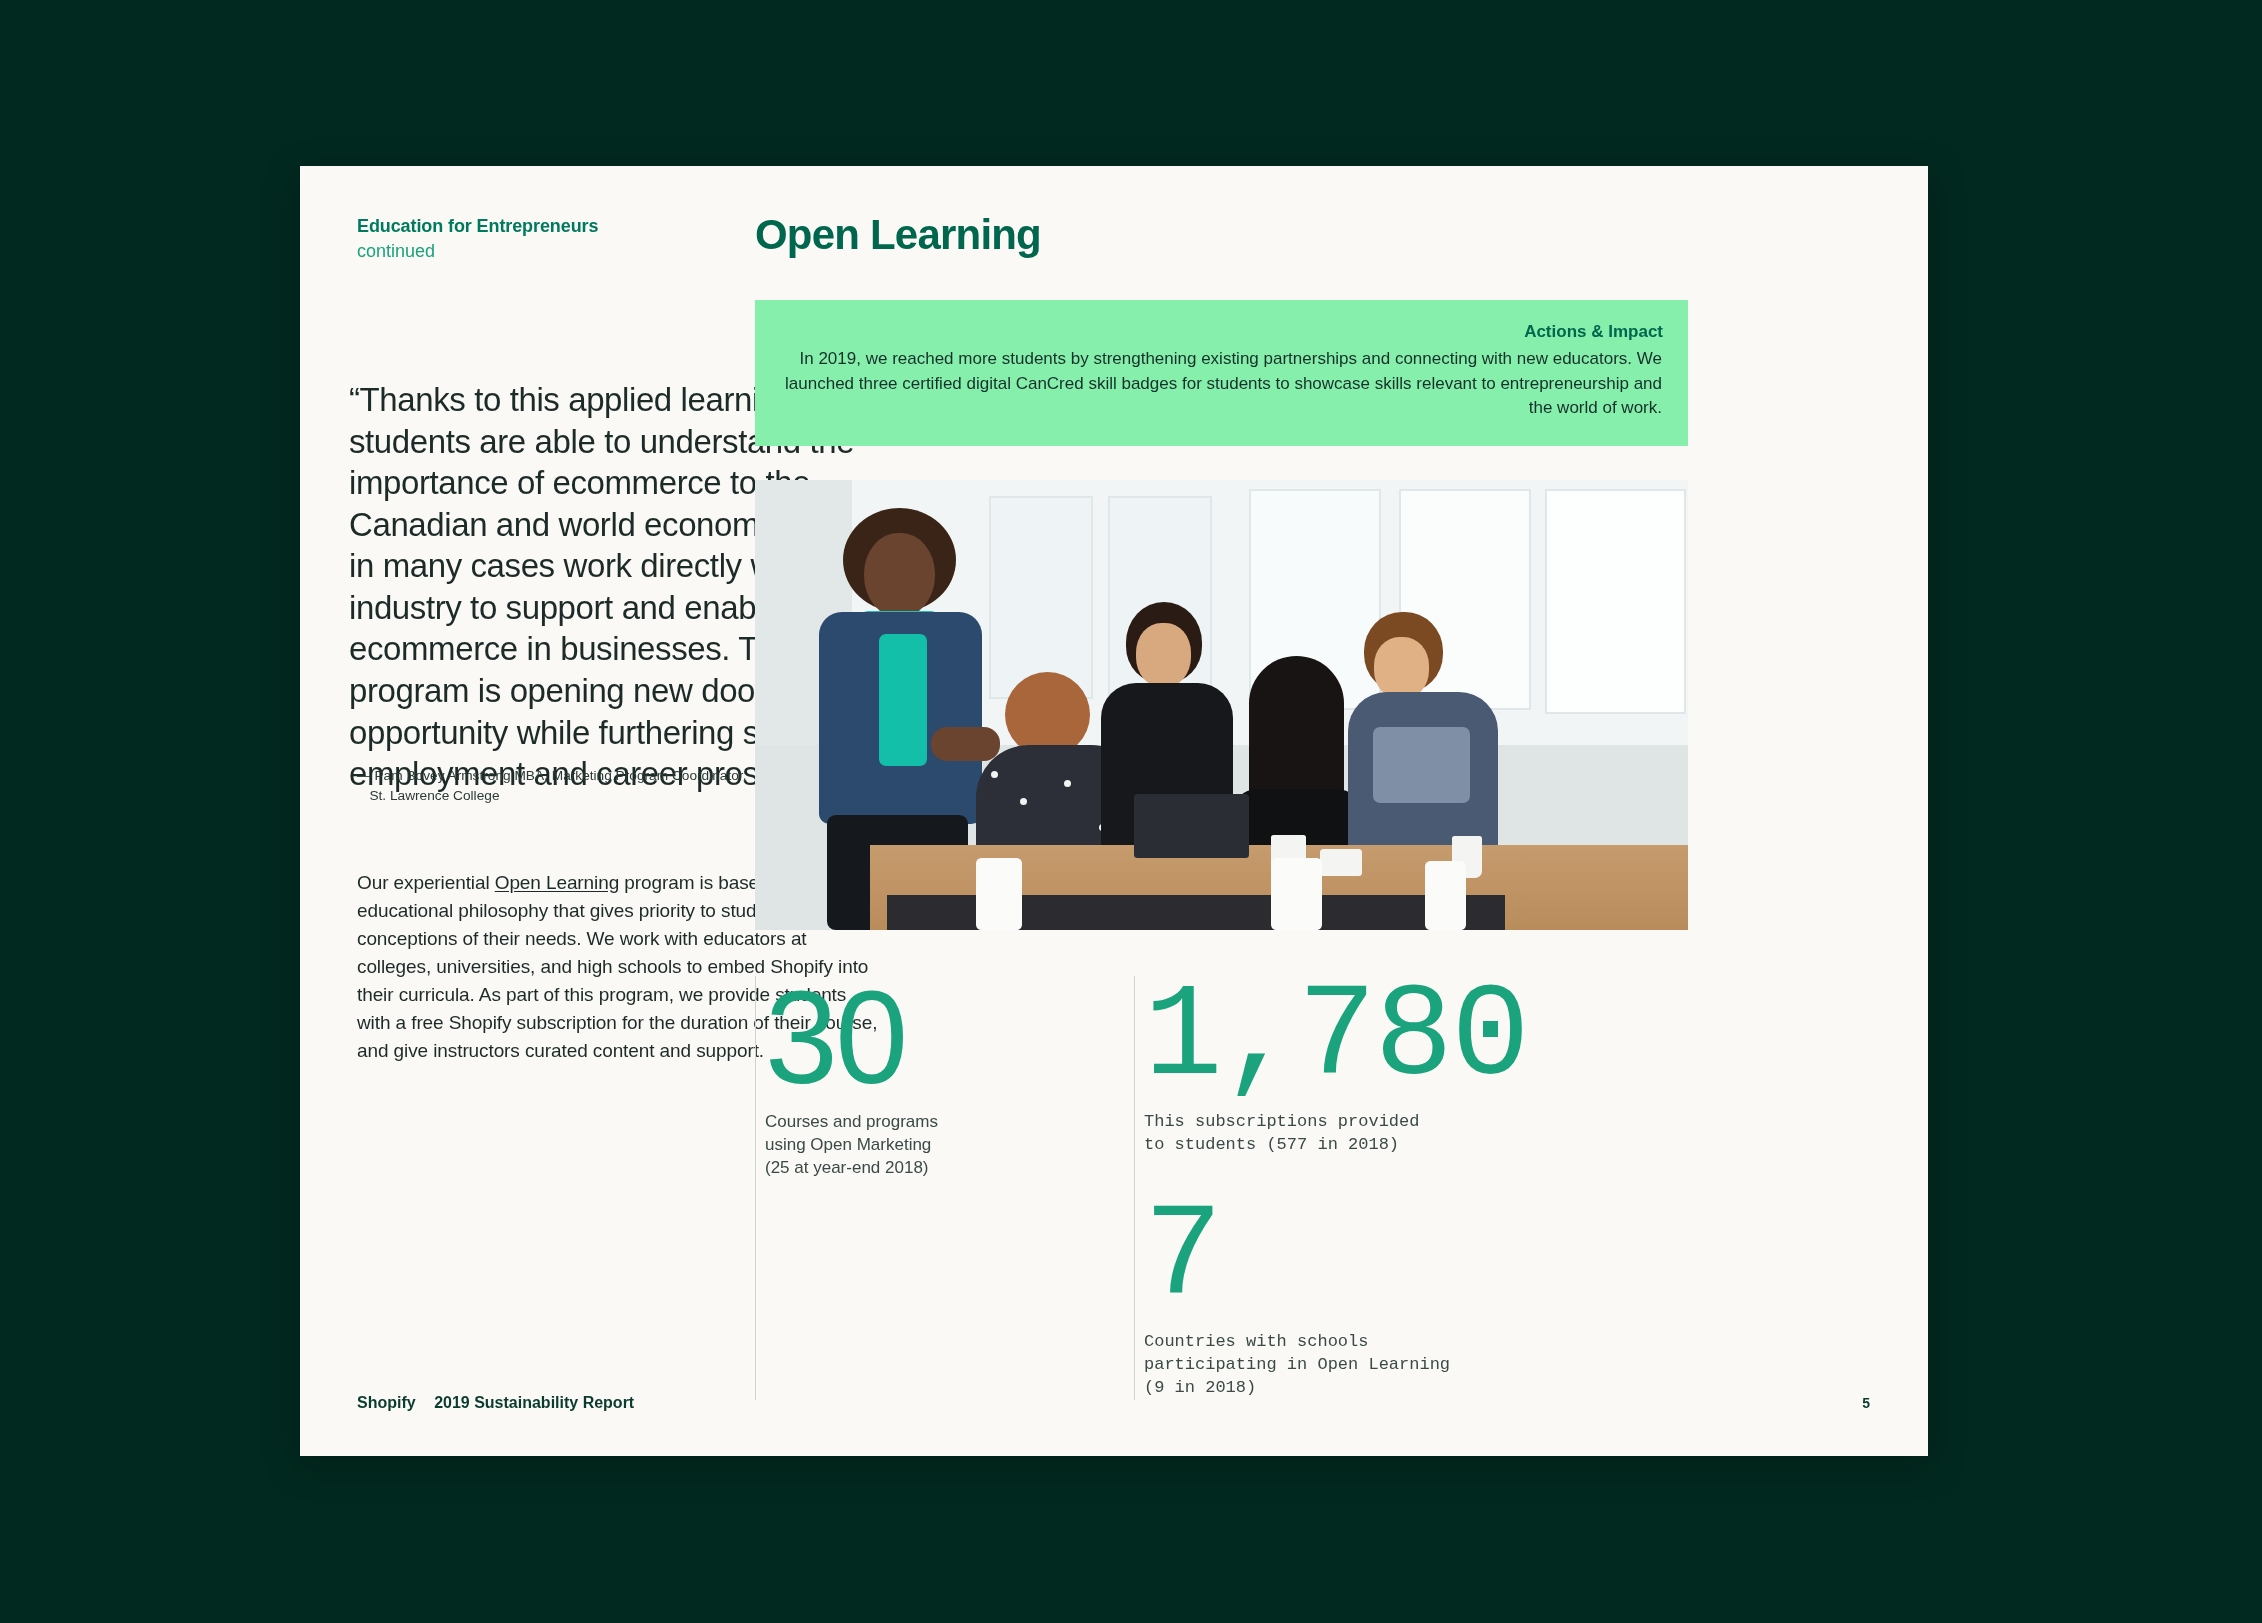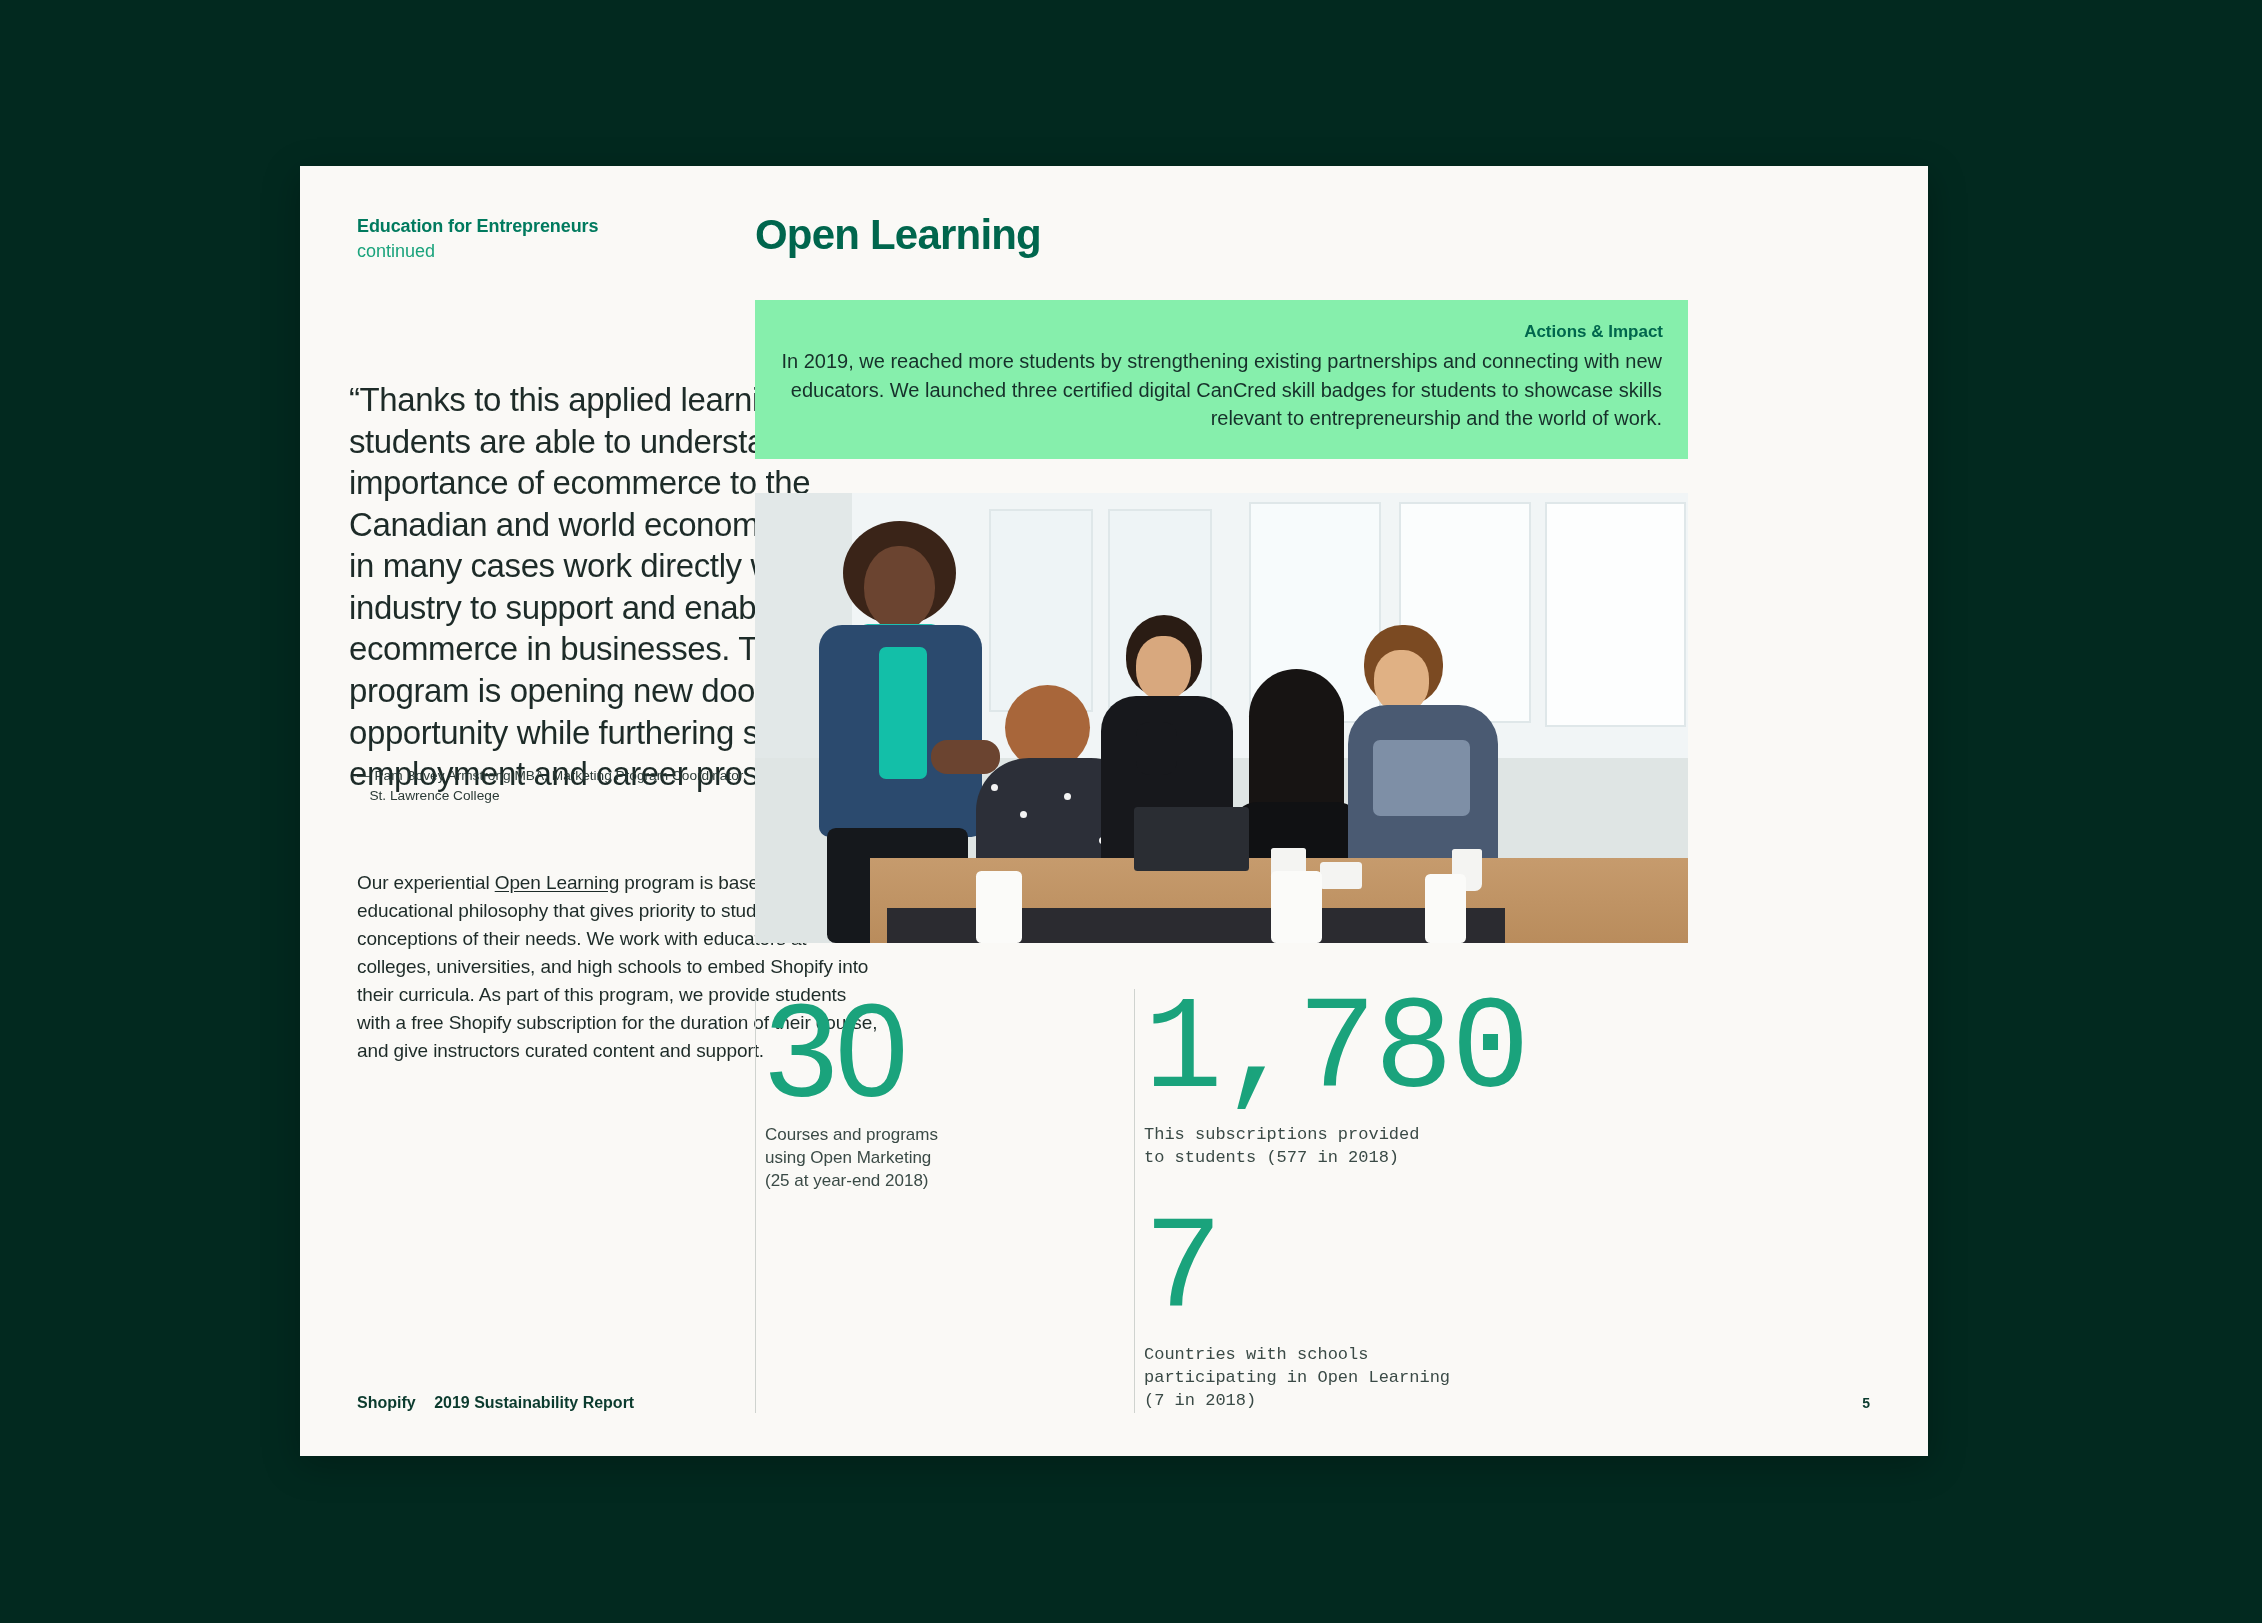--- a/index.html
+++ b/index.html
@@ -115,21 +115,21 @@
     width: 933px;
     text-align: right;
   }
   .callout-title {
     font-size: 17px;
     font-weight: bold;
     color: #00664d;
     margin-bottom: 5.3px;
   }
   .callout-body {
-    font-size: 20px;
+    font-size: 17px;
     line-height: 1.42;
     color: #16302a;
     max-width: 882px;
   }
 
   
   .photo {
     margin-top: 34px;
     width: 933px;
     height: 450px;
@@ -279,21 +279,21 @@
             <div class="stat-caption">
               <div>This subscriptions provided</div>
               <div>to students (577 in 2018)</div>
             </div>
           </div>
           <div class="stat-block-2">
             <div class="big-num">7</div>
             <div class="stat-caption">
               <div>Countries with schools</div>
               <div>participating in Open Learning</div>
-              <div>(7 in 2018)</div>
+              <div>(9 in 2018)</div>
             </div>
           </div>
         </div>
       </div>
     </div>
 
     <div class="footer">
       <div class="footer-left">
         <span class="brand">Shopify</span>
         <span>2019 Sustainability Report</span>

